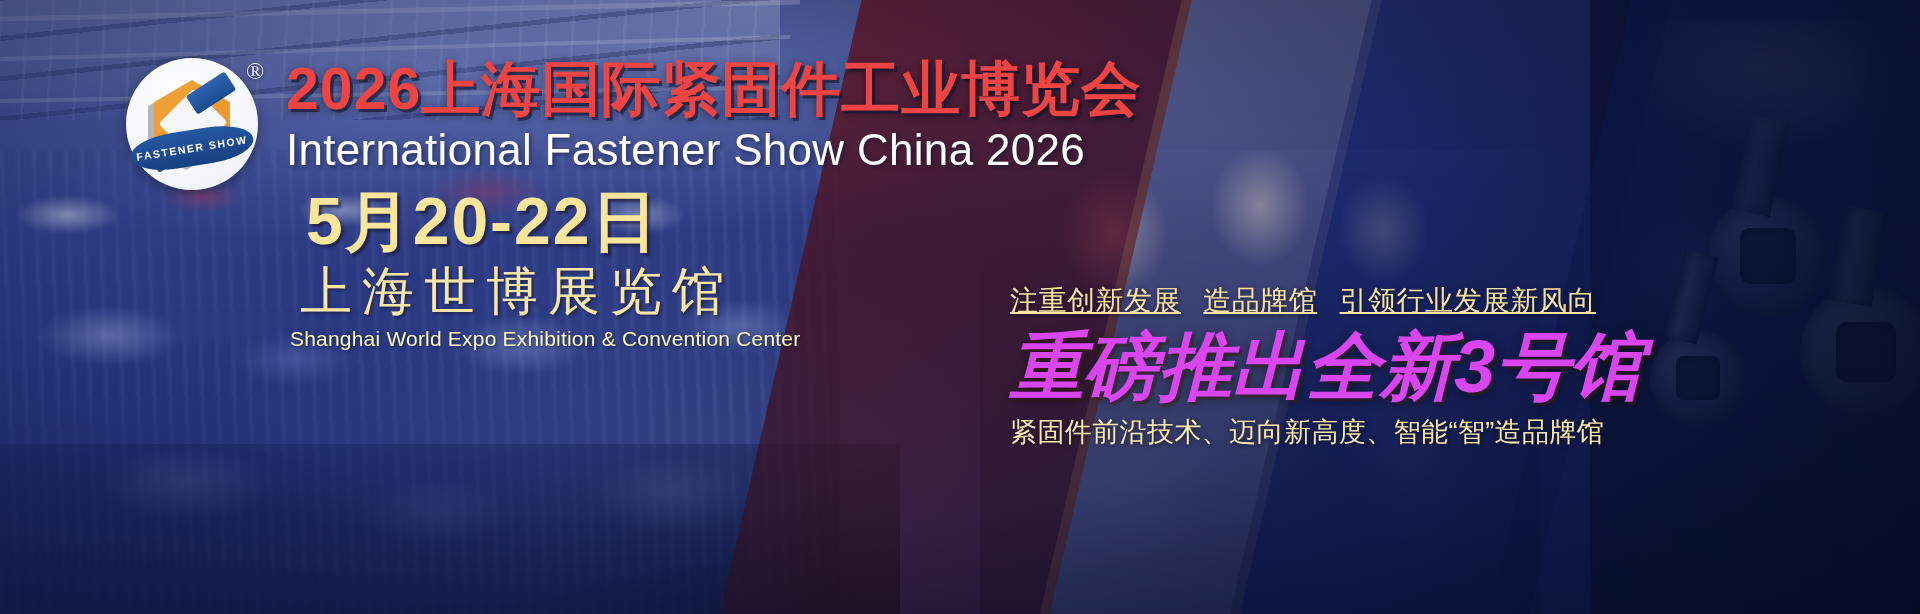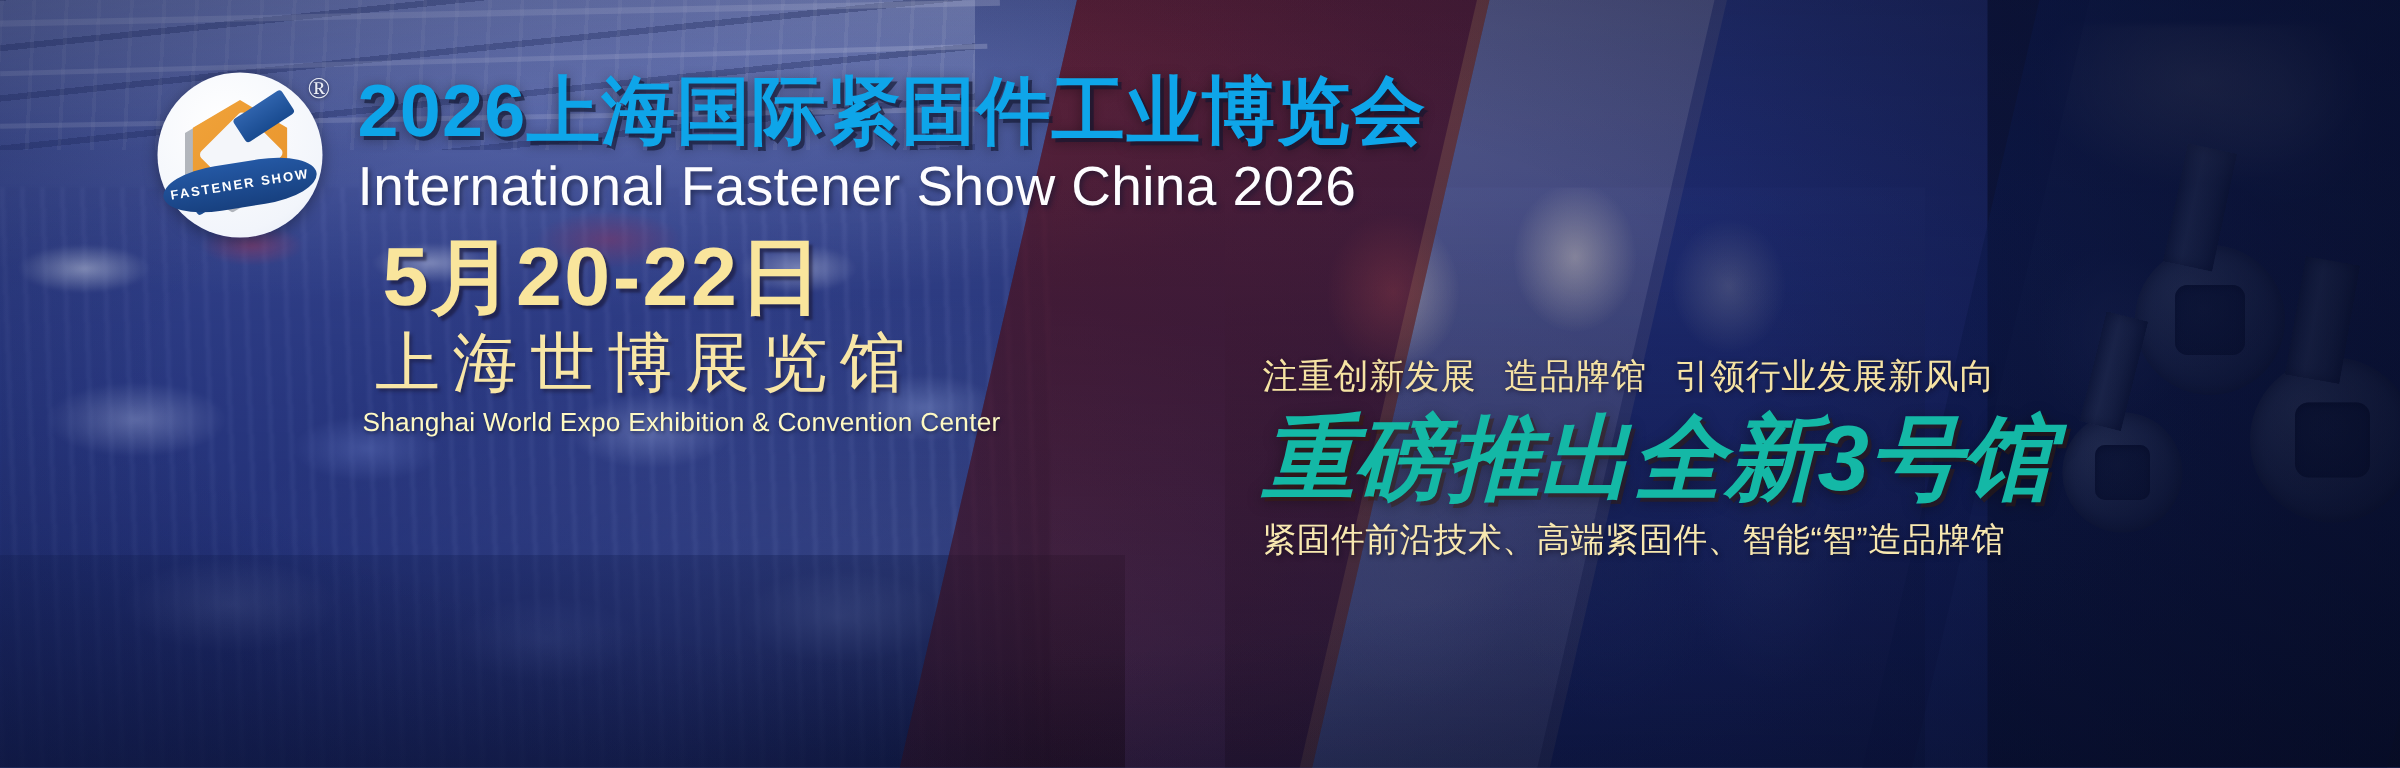--- a/index.html
+++ b/index.html
@@ -113,39 +113,39 @@
     background:linear-gradient(180deg,#2458a4,#17407f);transform:rotate(-9deg);
     border-radius:50%/70%;}
   .lg-ribbon-txt{position:absolute;left:0;top:0;width:124px;height:36px;
     display:flex;align-items:center;justify-content:center;
     color:#fff;font-size:10.5px;font-weight:700;letter-spacing:1.6px;}
   .reg{position:absolute;left:246px;top:58px;color:#e9ecf5;font-size:24px;
     font-family:"Liberation Serif",serif;text-shadow:0 1px 3px rgba(0,0,0,.5);}
 
   
   #left-text{position:absolute;left:286px;top:60px;width:700px;}
-  .t-cn{font-size:59px;font-weight:700;color:#0ea5e9;letter-spacing:1px;line-height:1.0;
+  .t-cn{font-size:59px;font-weight:700;color:#ef4444;letter-spacing:1px;line-height:1.0;
     text-shadow:3px 3px 0 rgba(18,22,48,.62), 0 2px 10px rgba(0,0,0,.45);
     white-space:nowrap;}
   .t-en{font-size:44px;font-weight:400;color:#fdfdff;letter-spacing:.3px;line-height:1.08;
     margin-top:7px;text-shadow:2px 2px 4px rgba(14,20,46,.55);white-space:nowrap;}
   .t-date{font-size:66px;font-weight:700;color:#f9e59c;letter-spacing:2px;line-height:1.0;
     margin-top:14px;text-shadow:3px 3px 2px rgba(22,18,46,.55);white-space:nowrap;
     margin-left:20px;}
   .t-venue{font-size:52px;font-weight:500;color:#f8e6a6;letter-spacing:10px;line-height:1.05;
     margin-top:10px;margin-left:14px;text-shadow:2px 2px 3px rgba(22,18,46,.5);white-space:nowrap;}
   .t-venue-en{font-size:21px;font-weight:400;color:#fef9c3;letter-spacing:.2px;line-height:1.1;
     margin-top:9px;margin-left:4px;text-shadow:1px 1px 3px rgba(14,20,46,.6);white-space:nowrap;}
 
   
   #right-text{position:absolute;left:1010px;top:282px;width:890px;}
   .s-top{font-size:28px;font-weight:400;color:#f6e3a3;letter-spacing:.5px;
     text-shadow:1px 1px 4px rgba(16,12,30,.7);white-space:nowrap;}
-  .s-top span{margin-right:14px;}
-  .s-big{font-size:74px;font-weight:700;font-style:italic;color:#14b8a6;
+  .s-top span{margin-right:14px;text-decoration:underline;}
+  .s-big{font-size:74px;font-weight:700;font-style:italic;color:#d946ef;
     letter-spacing:0px;line-height:1.05;margin-top:8px;white-space:nowrap;
     text-shadow:3px 3px 0 rgba(60,30,8,.45), 0 3px 12px rgba(0,0,0,.4);}
   .s-sub{font-size:27px;font-weight:500;color:#f8e8b0;letter-spacing:.4px;margin-top:8px;
     text-shadow:1px 1px 4px rgba(16,12,30,.75);white-space:nowrap;}
 </style>
 </head>
 <body>
 
 <div id="banner">
 
@@ -196,16 +196,16 @@
     <div class="t-venue-en">Shanghai World Expo Exhibition &amp; Convention Center</div>
   </div>
 
   <div id="right-text">
     <div class="s-top">
       <span>注重创新发展</span>
       <span>造品牌馆</span>
       <span>引领行业发展新风向</span>
     </div>
     <div class="s-big">重磅推出全新3号馆</div>
-    <div class="s-sub">紧固件前沿技术、高端紧固件、智能“智”造品牌馆</div>
+    <div class="s-sub">紧固件前沿技术、迈向新高度、智能“智”造品牌馆</div>
   </div>
 
 </div>
 
 </body></html>

